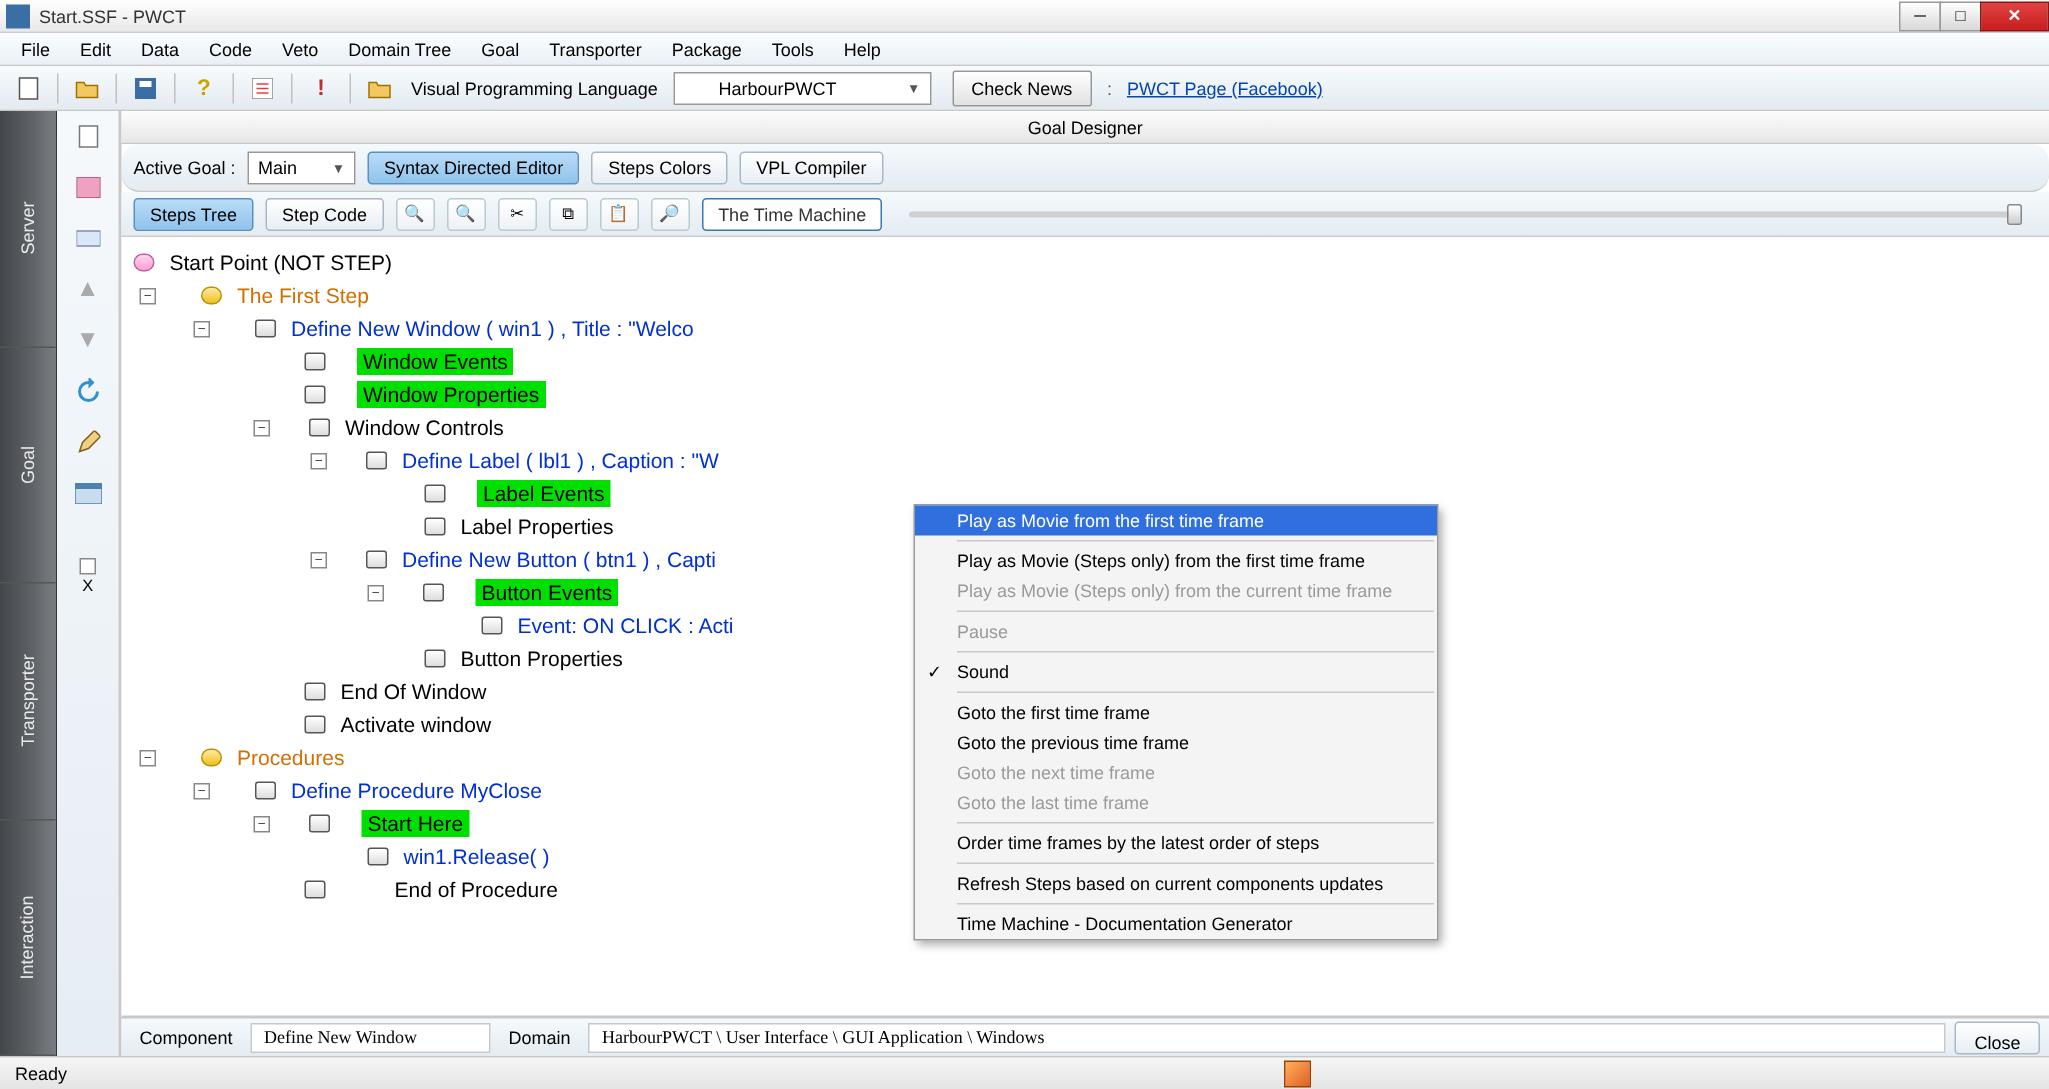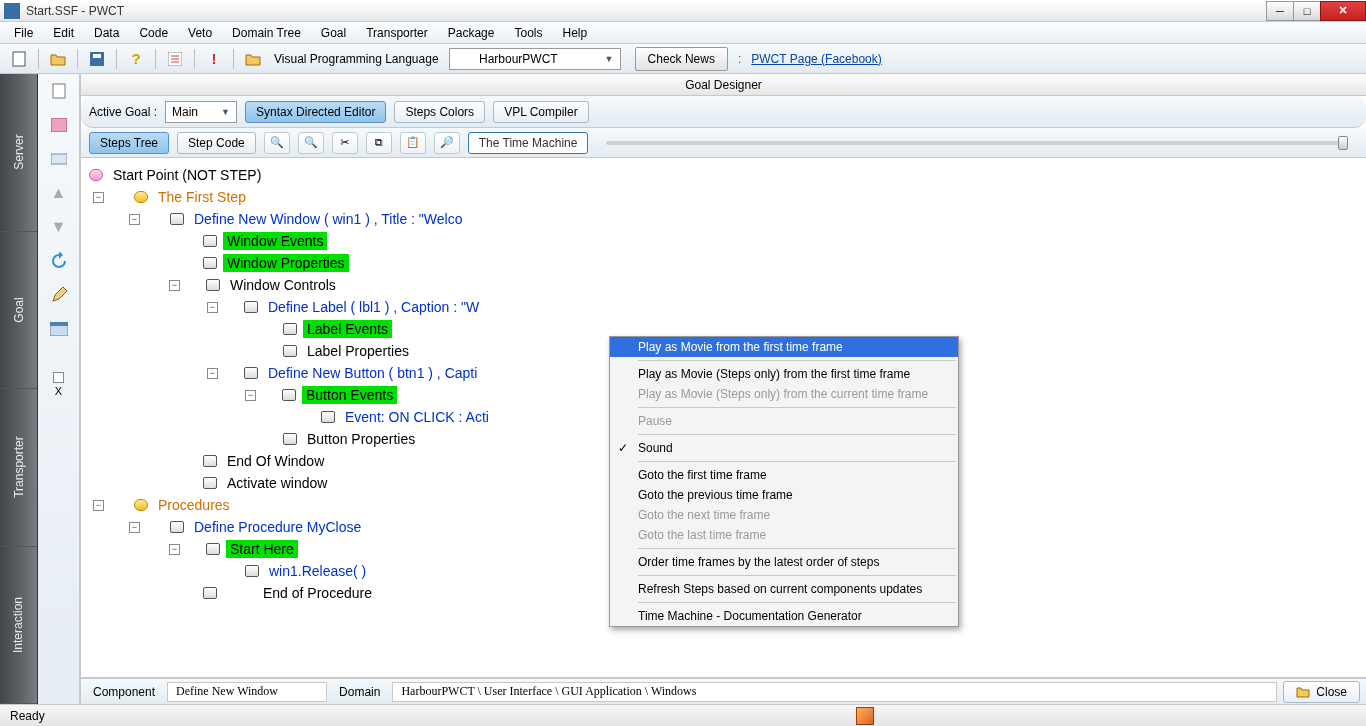--- a/index.html
+++ b/index.html
@@ -35,28 +35,28 @@
 .iconbtn{width:26px;height:22px;border:1px solid #bcc;background:linear-gradient(#fff,#eef2f6);border-radius:3px;display:flex;align-items:center;justify-content:center;font-size:11px;}
 .slider-track{flex:1;height:4px;background:#d0d0d0;border-radius:2px;margin:0 10px;position:relative;}
 .slider-thumb{position:absolute;right:0;top:-5px;width:10px;height:14px;background:linear-gradient(#fff,#ccc);border:1px solid #888;border-radius:2px;}
 .treearea{flex:1;overflow:auto;background:#fff;border-bottom:1px solid #c8c8c8;font-size:14px;padding:6px 4px;position:relative;}
 .node{display:flex;align-items:center;height:22px;white-space:nowrap;}
 .exp{width:11px;height:11px;border:1px solid #888;display:flex;align-items:center;justify-content:center;font-size:9px;line-height:9px;color:#444;margin-right:4px;background:#fff;}
 .nic{width:14px;height:12px;border:1px solid #555;background:linear-gradient(#fff,#ddd);border-radius:2px;margin-right:6px;}
 .nic.pink{background:linear-gradient(#ffd6ec,#ff9fd0);border-color:#c060a0;border-radius:6px;}
 .nic.gold{background:linear-gradient(#ffeaa0,#f0c020);border-radius:6px;border-color:#b89000;}
 .txt{padding:1px 4px;}
-.green{background:#00e000;color:#000;font-weight:normal;}
+.green{background:#00e000;color:#000;font-weight:normal;margin-left:15px;}
 .orange{color:#d07000;}
 .blue{color:#0030d0;}
 .black{color:#000;}
 .compbar{height:26px;background:linear-gradient(#f4f9fc,#e4ecf2);border-top:1px solid #c8c8c8;display:flex;align-items:center;font-size:12px;padding:0 6px;gap:6px;}
 .compbar .lab{padding:2px 6px;}
 .compbar .val{border:1px solid #c8c8c8;background:#fff;padding:2px 8px;height:20px;display:flex;align-items:center;font-family:Liberation Serif, serif;}
-.closebtn{margin-left:auto;height:22px;padding:0 12px;border:1px solid #a8b8c8;background:linear-gradient(#fff,#e8eef4);border-radius:3px;display:flex;align-items:center;gap:6px;}
+.closebtn{margin-left:auto;height:22px;padding:0 12px;border:1px solid #a8b8c8;background:linear-gradient(#fff,#e8eef4);border-radius:3px;display:flex;align-items:center;gap:6px;flex-direction:column;}
 .statusbar{height:22px;background:linear-gradient(#f6f6f6,#e4e4e4);border-top:1px solid #c8c8c8;display:flex;align-items:center;font-size:12px;padding:0 10px;}
 .statusbar .sicon{width:18px;height:18px;background:linear-gradient(135deg,#ffb060,#e06020);border:1px solid #a04000;margin-left:330px;}
 .ctxmenu{position:absolute;left:528px;top:178px;width:350px;background:#f4f4f4;border:1px solid #9a9a9a;box-shadow:2px 3px 6px rgba(0,0,0,0.35);font-size:12px;z-index:100;}
 .ctxmenu .mi{height:20px;display:flex;align-items:center;padding-left:28px;padding-right:12px;position:relative;}
 .ctxmenu .mi.hl{background:#2f6fde;color:#fff;}
 .ctxmenu .mi.dis{color:#9a9a9a;}
 .ctxmenu .sep{height:1px;background:#c8c8c8;margin:3px 2px 3px 28px;}
 .ctxmenu .chk::before{content:"✓";position:absolute;left:8px;color:#000;}
 .iconcol .ic{width:22px;height:22px;display:flex;align-items:center;justify-content:center;border:1px solid transparent;}
 .chkbox{width:11px;height:11px;border:1px solid #888;background:#fff;}

